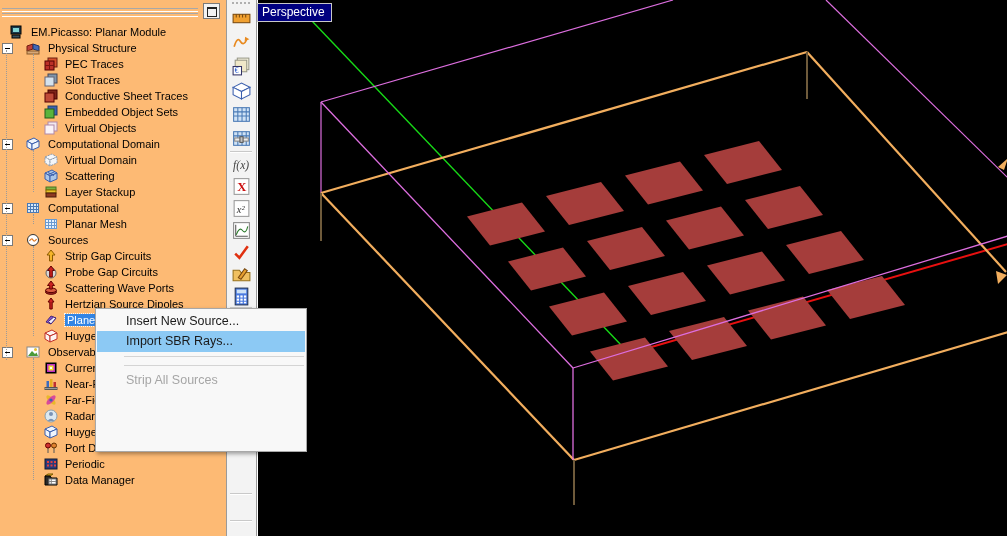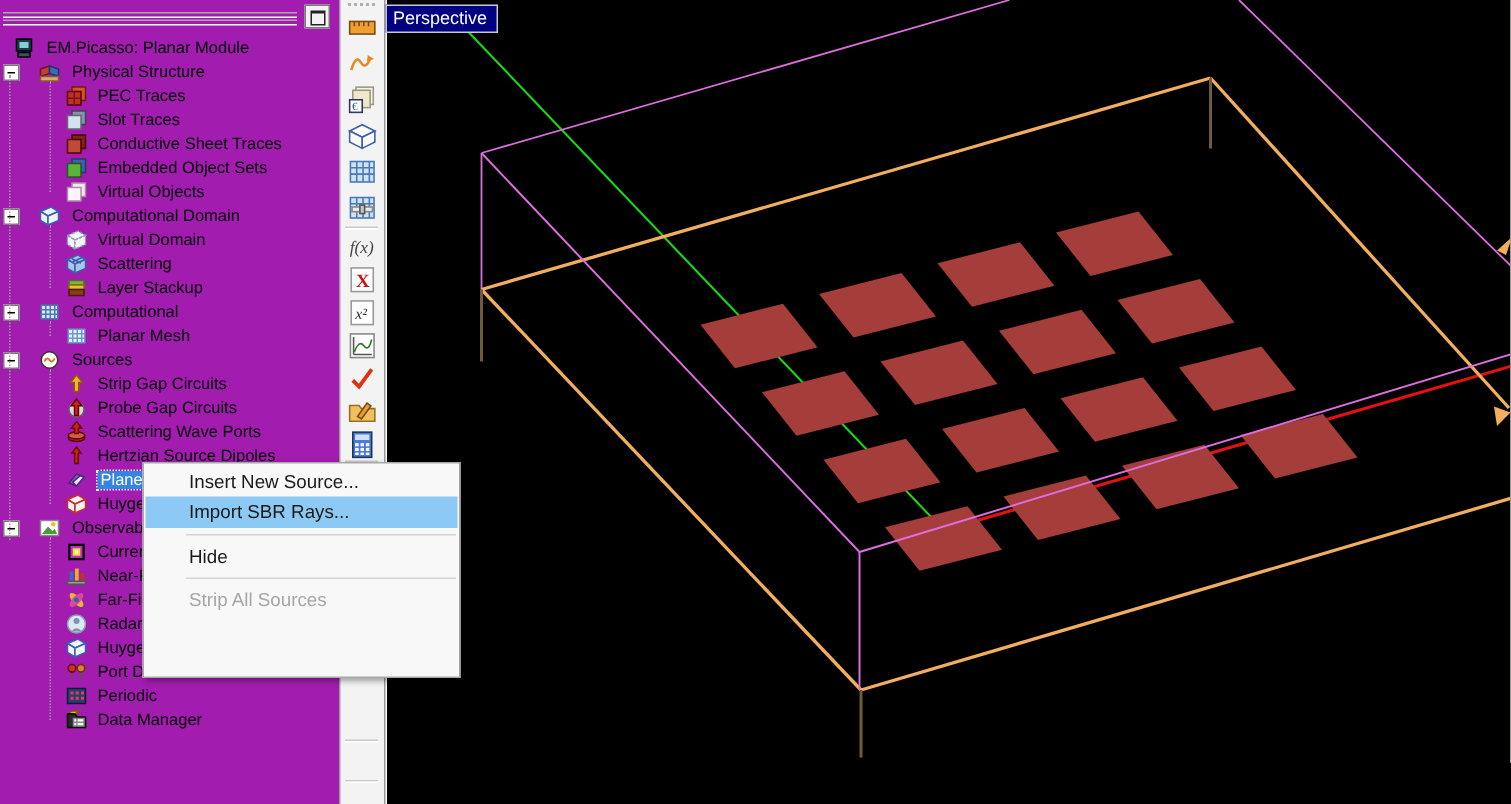--- a/index.html
+++ b/index.html
@@ -1,19 +1,19 @@
 <!DOCTYPE html>
 <html><head>
 <meta charset="utf-8">
 <style>
   html,body{margin:0;padding:0;background:#d4d0c8;}
   #screen{position:relative;width:1007px;height:536px;overflow:hidden;
           font-family:"Liberation Sans",sans-serif;background:#fff;}
   
-  #tree-panel{position:absolute;left:0;top:0;width:226px;height:536px;background:#a21caf;
+  #tree-panel{position:absolute;left:0;top:0;width:226px;height:536px;background:#fdba74;
               border-right:1px solid #9a9a9a;overflow:hidden;}
   .grip-line{position:absolute;left:2px;width:196px;height:2px;border-top:1px solid #a8a8a8;border-bottom:1px solid #ffffff;}
   #restore-btn{position:absolute;left:203px;top:3px;width:17px;height:16px;background:#f2f2f2;
                border:1px solid #7a7a7a;box-sizing:border-box;}
   #restore-btn .winglyph{position:absolute;left:3px;top:3px;width:8px;height:7px;border:1px solid #222;border-top-width:2px;}
   .trow{position:absolute;height:16px;line-height:16px;font-size:11px;color:#000;white-space:nowrap;}
   .trow .lbl{vertical-align:top;}
   .trow .lbl.sel{background:#3385e4;color:#fff;padding:0 2px;outline:1px dotted #f5f5f5;}
   .ticon{display:inline-block;width:14px;height:14px;margin-top:1px;vertical-align:top;}
   .expander{position:absolute;width:9px;height:9px;background:#fff;border:1px solid #7a7a7a;box-sizing:content-box;}
@@ -349,20 +349,19 @@
         <polygon points="995,271 1006,275 997,284" fill="#F2AE5E"></polygon>
       </svg>
   </div>
 
   <div id="context-menu">
       <div class="mitem">Insert New Source...</div>
       <div class="mitem hl">Import SBR Rays...</div>
       <div class="msep">
         <i></i>
       </div>
-      <div class="mitem">Hide</div>
       <div class="msep">
         <i></i>
       </div>
       <div class="mitem dis">Strip All Sources</div>
     </div>
 
 </div>
 
 </body></html>

